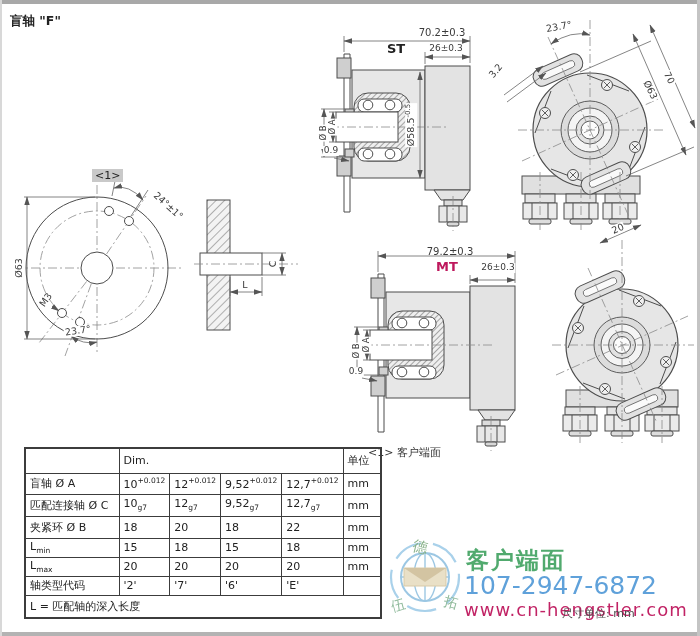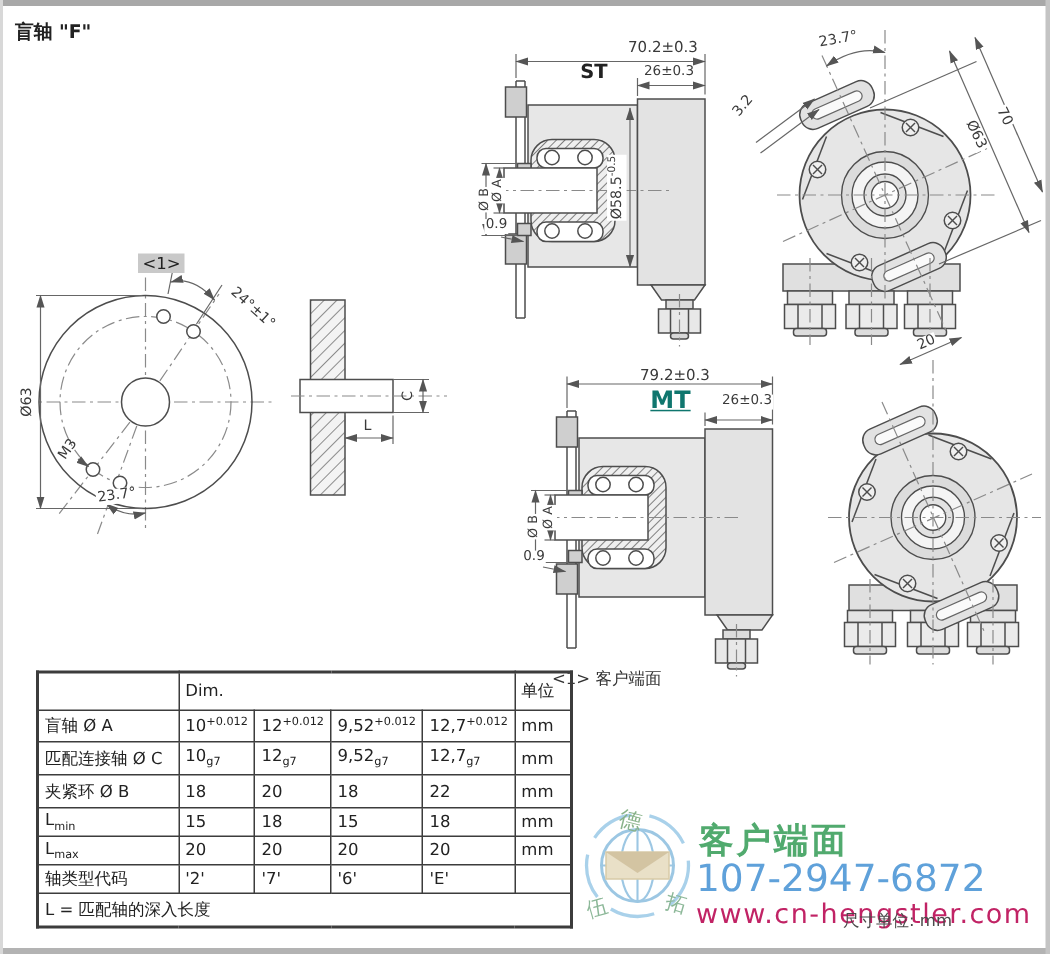--- a/index.html
+++ b/index.html
@@ -366,21 +366,21 @@
   <div class="lbl bgw" style="left:333px;top:127px;font-size:8.5px;transform:translate(-50%,-50%) rotate(-90deg);">Ø A</div>
   <div class="lbl bgw" style="left:331px;top:151px;font-size:9px;">0.9</div>
 
   <div class="lbl" style="left:559px;top:27px;transform:translate(-50%,-50%) rotate(-10deg);">23.7°</div>
   <div class="lbl" style="left:496px;top:71px;transform:translate(-50%,-50%) rotate(-50deg);">3.2</div>
   <div class="lbl bgw" style="left:650px;top:90px;transform:translate(-50%,-50%) rotate(64deg);">Ø63</div>
   <div class="lbl bgw" style="left:669px;top:78px;transform:translate(-50%,-50%) rotate(64deg);">70</div>
   <div class="lbl bgw" style="left:618px;top:229px;transform:translate(-50%,-50%) rotate(-24deg);">20</div>
 
   <div class="lbl" style="left:450px;top:251px;font-size:10px;">79.2±0.3</div>
-  <div class="lbl bold" style="left:447px;top:267px;font-size:16px;color:#0f766e;text-decoration:underline;">MT</div>
+  <div class="lbl bold" style="left:447px;top:267px;font-size:13px;color:#be185d;">MT</div>
   <div class="lbl bgw" style="left:498px;top:268px;font-size:9px;">26±0.3</div>
   <div class="lbl bgw" style="left:357px;top:351px;font-size:8.5px;transform:translate(-50%,-50%) rotate(-90deg);">Ø B</div>
   <div class="lbl bgw" style="left:367px;top:345px;font-size:8.5px;transform:translate(-50%,-50%) rotate(-90deg);">Ø A</div>
   <div class="lbl bgw" style="left:356px;top:372px;font-size:9px;">0.9</div>
 
   <div id="custnote">&lt;1&gt; 客户端面</div>
   <div id="unitsnote">尺寸单位: mm</div>
 
   <table id="dimtable">
     <colgroup>

